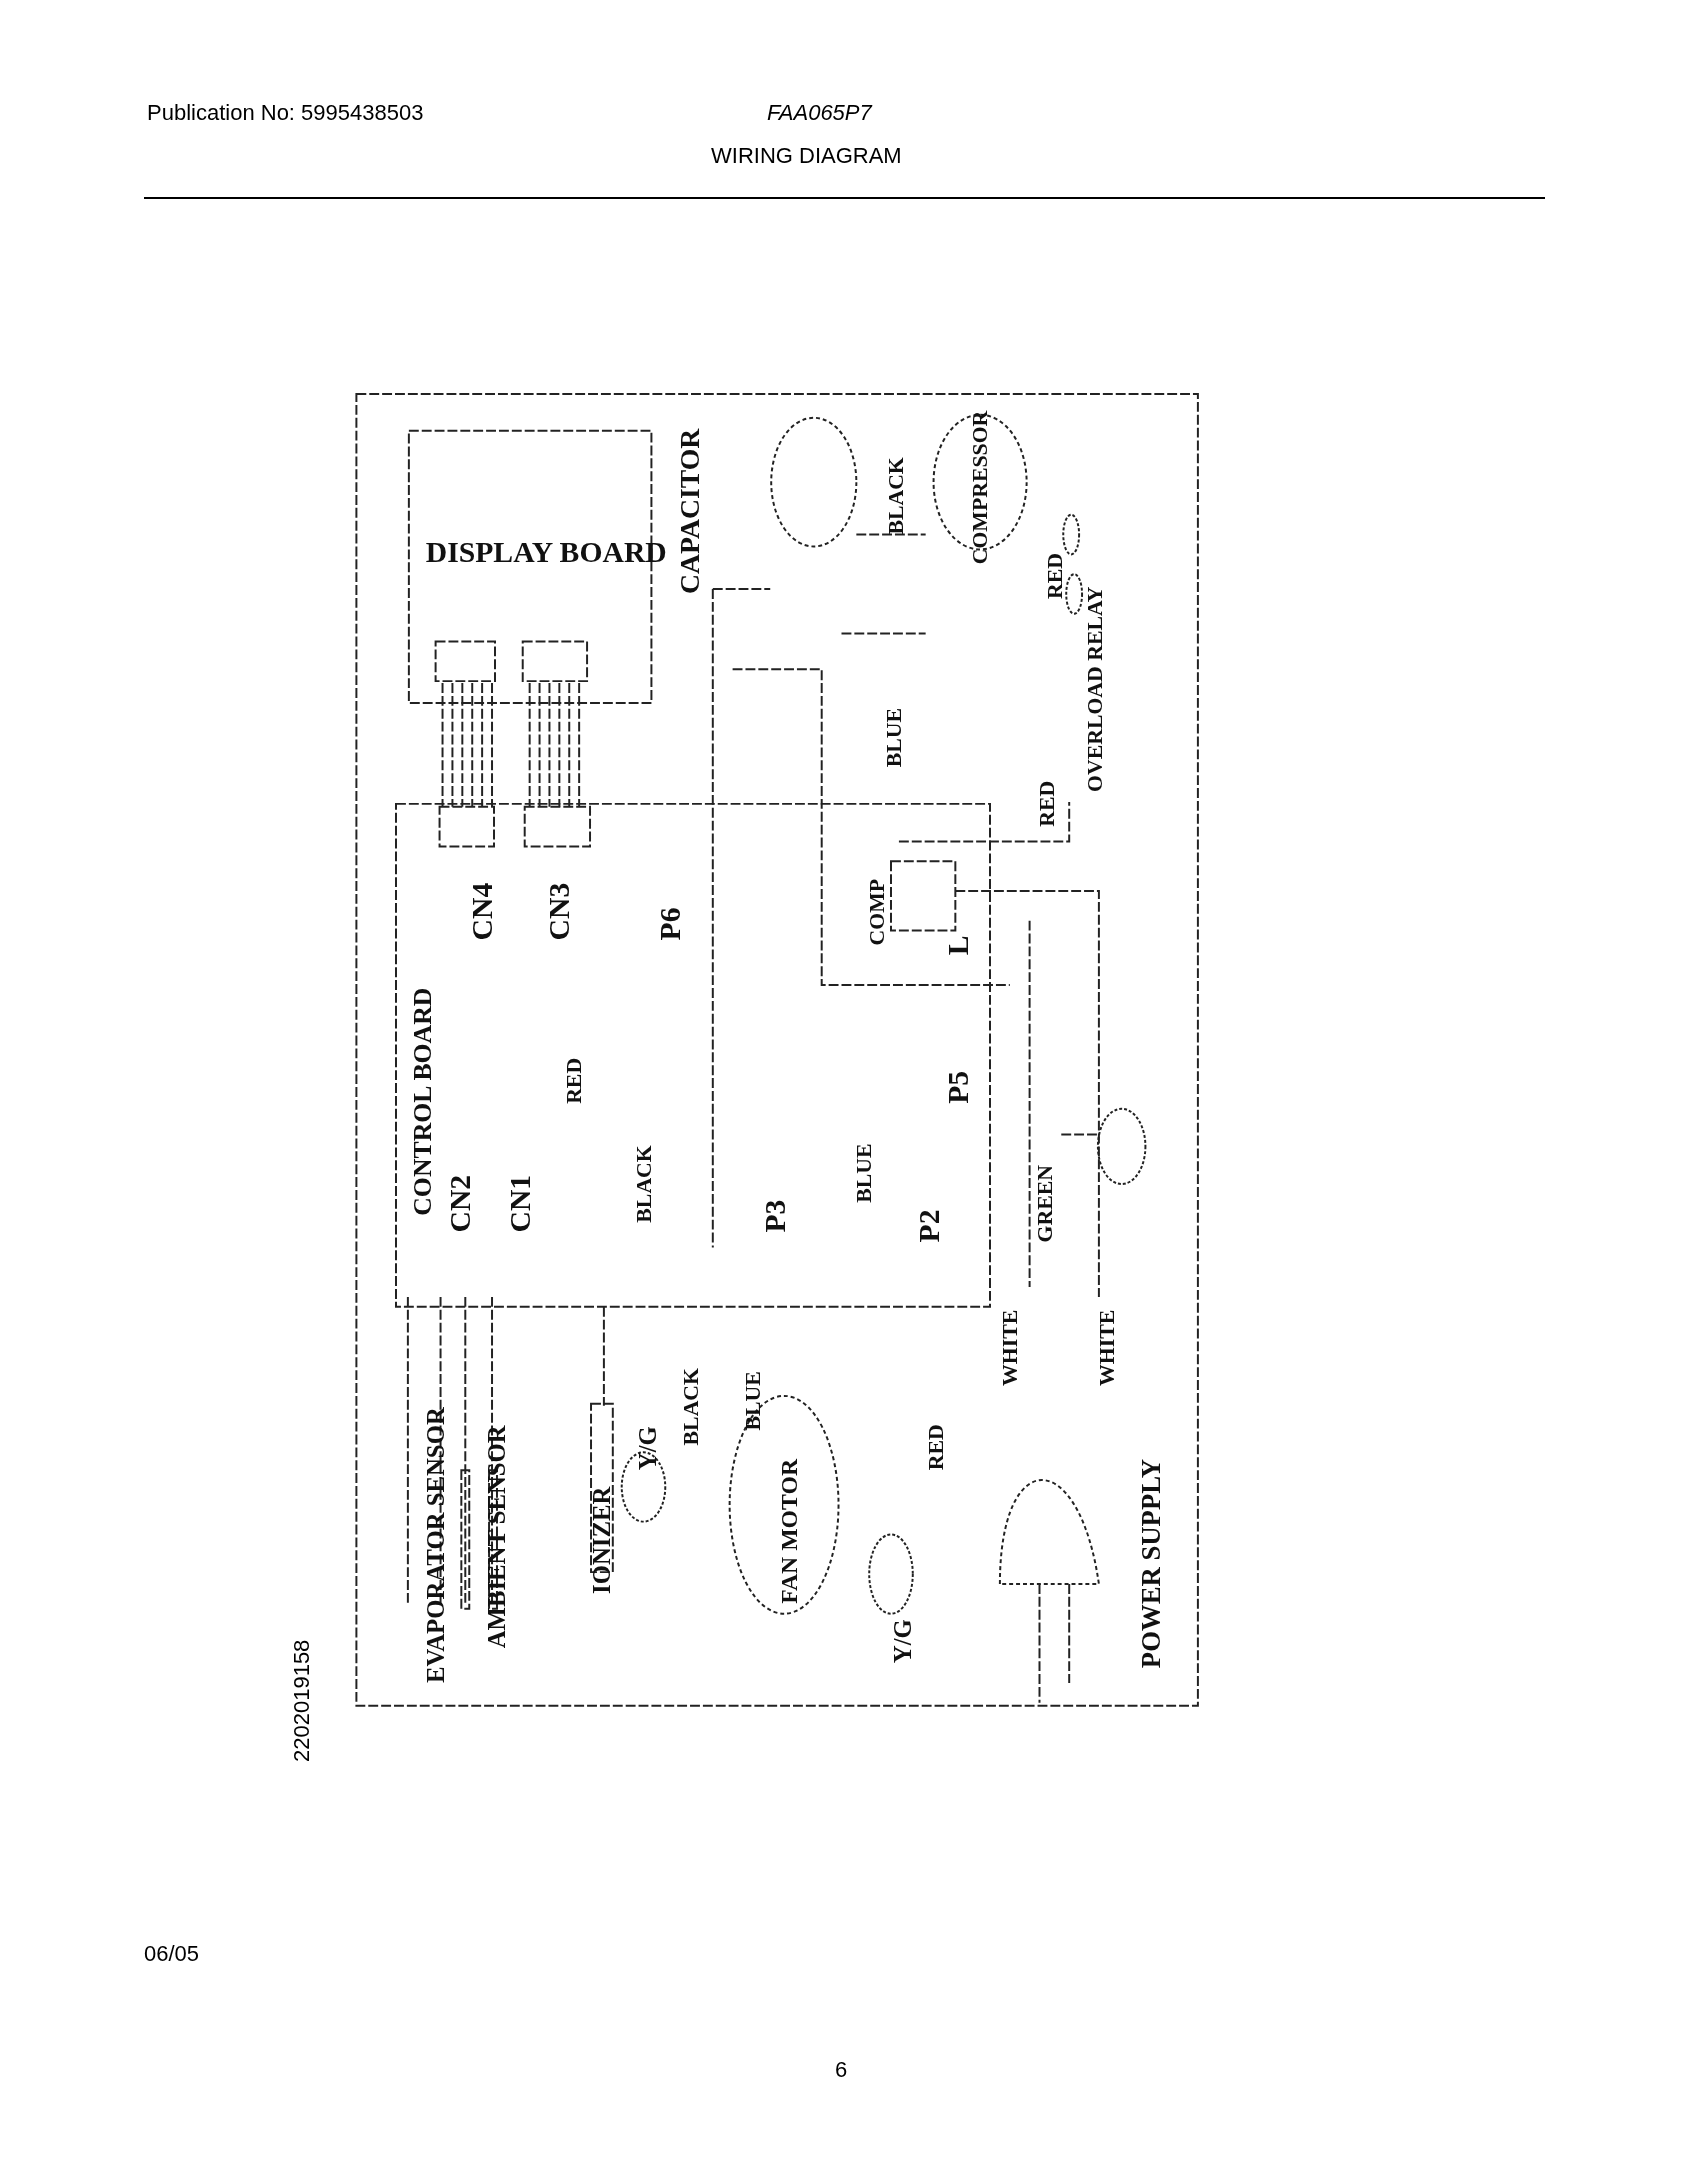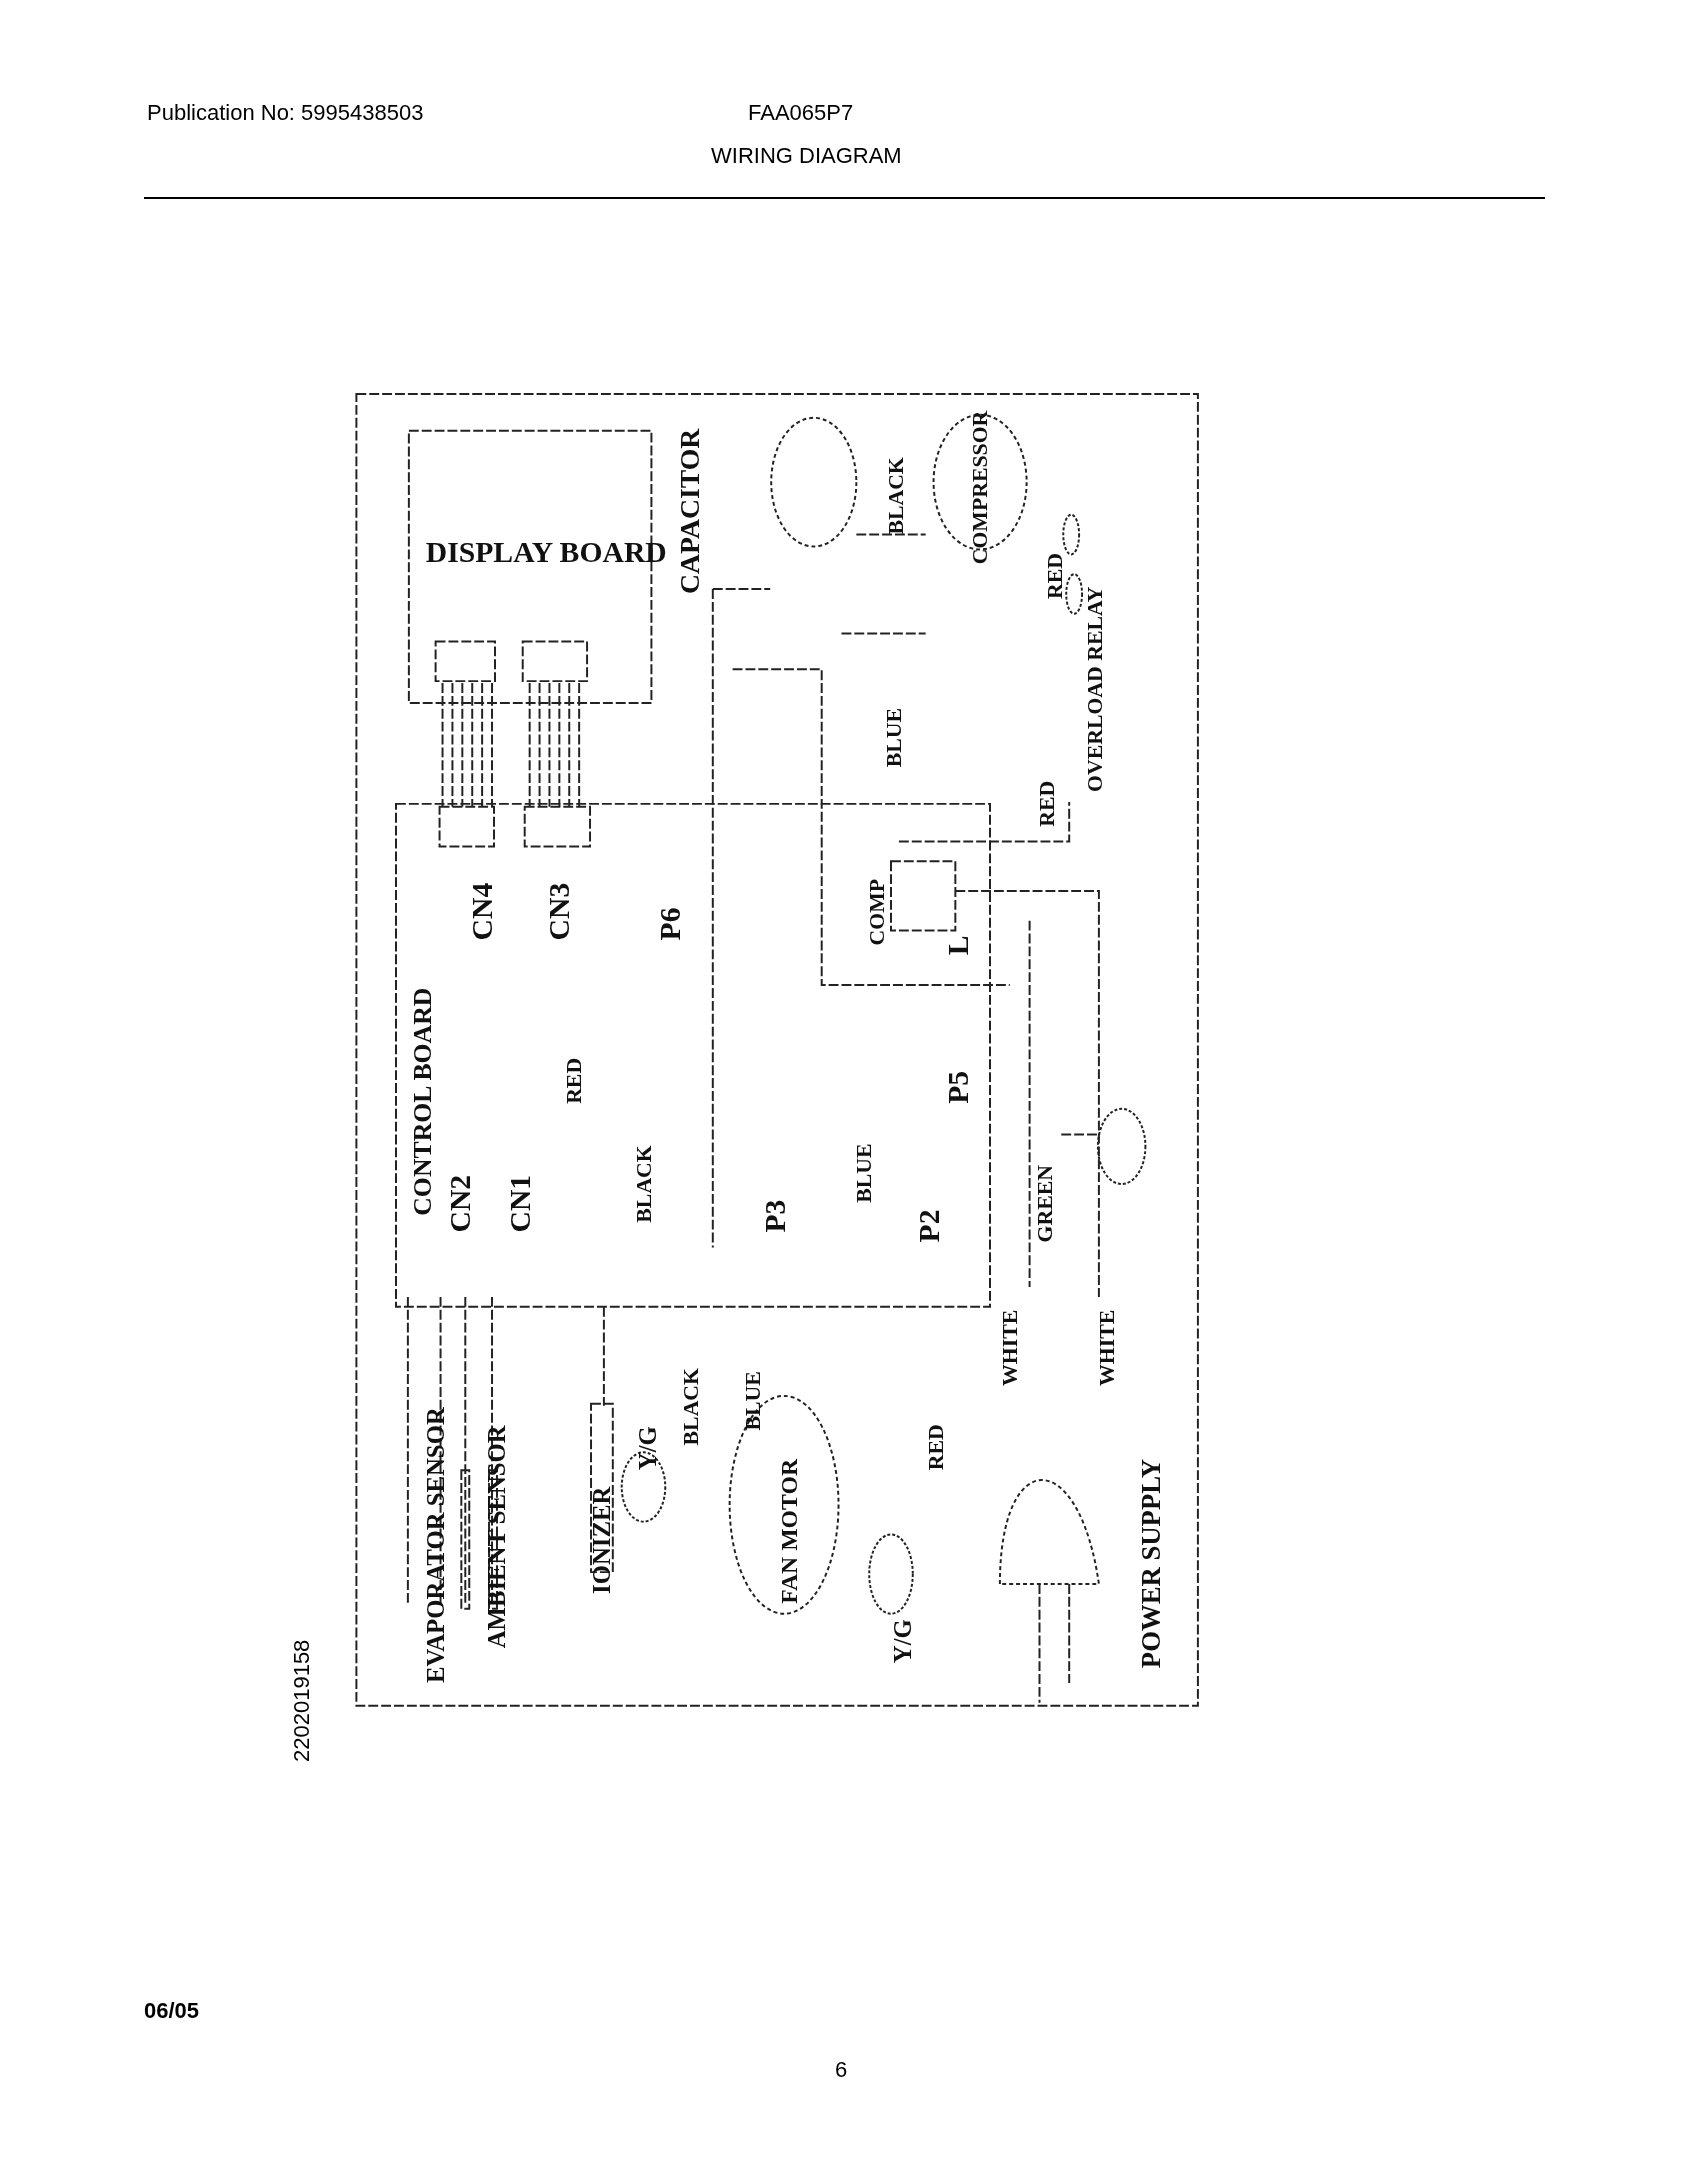--- a/index.html
+++ b/index.html
@@ -6,21 +6,21 @@
   body{width:1683px;height:2178px;position:relative;overflow:hidden;font-family:"Liberation Sans",sans-serif;color:#000;}
   .hdr{position:absolute;font-size:22px;letter-spacing:0px;text-align:center;}
   .rule{position:absolute;left:144px;top:197px;width:1401px;height:2px;background:#000;}
   svg text{font-family:"Liberation Serif",serif;font-weight:bold;}
   .vert-code{position:absolute;left:289px;top:1762px;font-size:22px;transform-origin:left top;transform:rotate(-90deg);white-space:nowrap;}
 </style>
 </head>
 <body>
 
 <div class="hdr" style="left:147px;top:100px;">Publication No: 5995438503</div>
-<div class="hdr" style="left:748px;top:100px;">FAA065P7</div>
+<div class="hdr" style="left:767px;top:100px;font-style:italic;">FAA065P7</div>
 <div class="hdr" style="left:711px;top:143px;">WIRING DIAGRAM</div>
 <div class="rule"></div>
 
 <div class="vert-code">2202019158</div>
 
 <svg style="position:absolute;left:0;top:0;" width="1683" height="2178" viewBox="0 0 1700 2200">
   <g stroke="#222" fill="none" stroke-width="2" stroke-dasharray="10 3">
 
     <rect x="360" y="398" width="850" height="1325"></rect>
 
@@ -104,15 +104,15 @@
     <text transform="translate(768 1445) rotate(-90)" font-size="22">BLUE</text>
     <text transform="translate(805 1620) rotate(-90)" font-size="24">FAN MOTOR</text>
     <text transform="translate(953 1485) rotate(-90)" font-size="22">RED</text>
     <text transform="translate(920 1680) rotate(-90)" font-size="25">Y/G</text>
     <text transform="translate(1027 1400) rotate(-90)" font-size="22">WHITE</text>
     <text transform="translate(1125 1400) rotate(-90)" font-size="22">WHITE</text>
     <text transform="translate(1172 1685) rotate(-90)" font-size="27">POWER SUPPLY</text>
   </g>
 </svg>
 
-<div class="hdr" style="left:144px;top:1998px;font-weight:bold;">06/05</div>
+<div class="hdr" style="left:144px;top:1941px;">06/05</div>
 <div class="hdr" style="left:835px;top:2057px;">6</div>
 
 
 </body></html>

